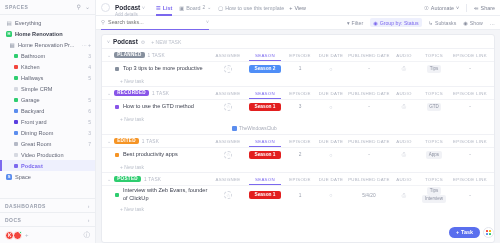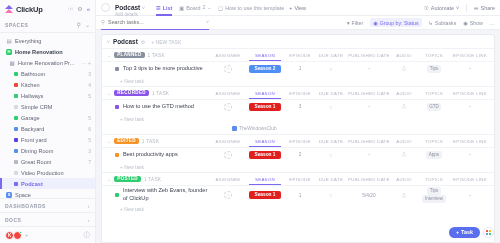--- a/index.html
+++ b/index.html
@@ -233,32 +233,20 @@
   }
   .fab-grid i { display: block; border-radius: .5px; }
 </style>
 </head>
 <body>
 
 <div class="app">
 
   <div class="sidebar">
 
-    <div class="sb-top">
-      <span class="logo-mark">
-          <i class="a"></i>
-          <i class="b"></i>
-        </span>
-      <span class="logo-text">ClickUp</span>
-      <span class="sb-top-icons">
-        <span class="sb-ic">☉</span>
-        <span class="sb-ic">⚙</span>
-        <span class="sb-ic accent">«</span>
-      </span>
-    </div>
 
     <div class="spaces-row">
       <span class="spaces-label">SPACES</span>
       <span class="spaces-icons">
         <span class="sb-ic">⚲</span>
         <span class="sb-ic">⌄</span>
       </span>
     </div>
 
     <div class="sb-list" id="sb-list">

